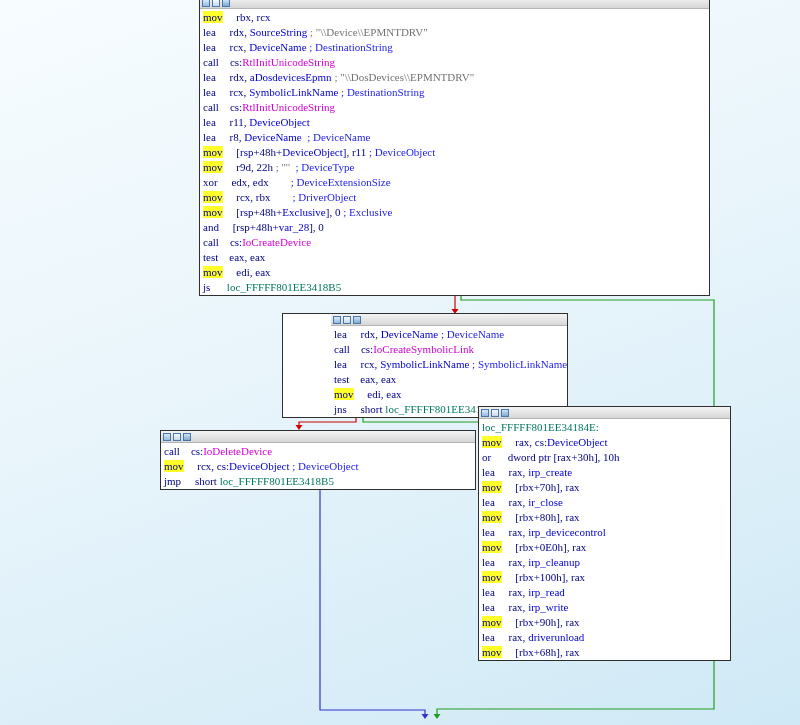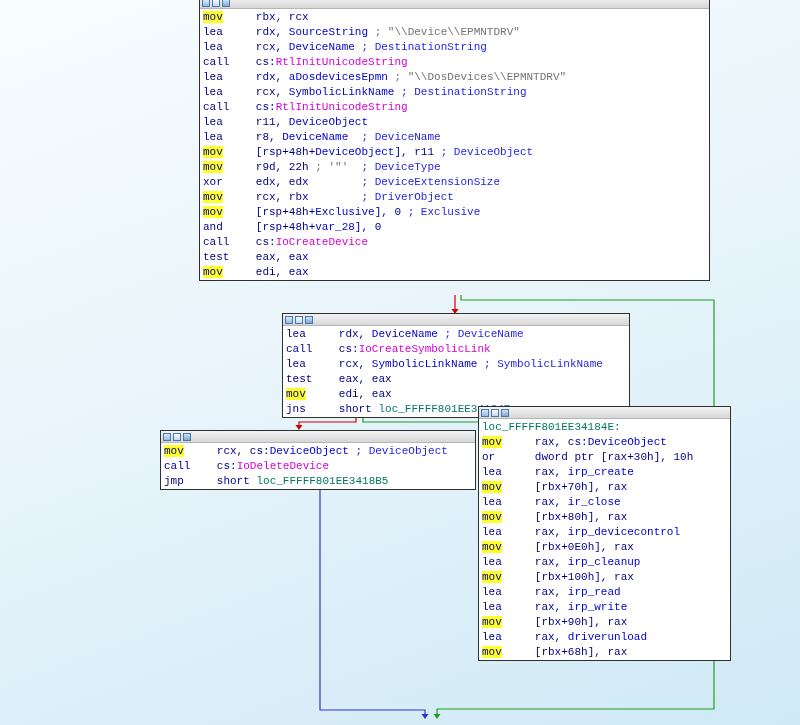--- a/index.html
+++ b/index.html
@@ -22,21 +22,21 @@
     display:flex; align-items:center; gap:2px; padding-left:2px;
   }
   .tb-icon {
     width:8px; height:8px; display:inline-block;
     border:1px solid #4a76a8;
     background:linear-gradient(#d9eafa,#93bbe2);
   }
   .tb-icon:nth-child(2){ background:linear-gradient(#f8fbff,#c2d8ee); }
   .tb-icon:nth-child(3){ background:linear-gradient(#cfe3f6,#7fa9d4); }
   .node-body { padding:1px 3px 0 3px; }
-  .code-line { height:15px; line-height:15px; font-size:11px; white-space:pre; }
+  .code-line { height:15px; line-height:15px; font-size:11px; white-space:pre;font-family:Liberation Serif, serif; }
   .tk-d { color:var(--default); }
   .tk-n { color:var(--name); }
   .tk-i { color:var(--import);text-align:center; }
   .tk-c { color:var(--comment);margin-top:14px; }
   .tk-s { color:var(--string); }
   .tk-l { color:var(--loc); }
   .hl   { background:var(--highlight-bg); }
 </style>
 </head>
 <body>
@@ -73,23 +73,24 @@
         <div class="code-line"><span class="tk-d">lea</span><span class="tk-d">     r8, </span><span class="tk-n">DeviceName</span><span class="tk-d">  </span><span class="tk-c">; DeviceName</span></div>
         <div class="code-line"><span class="tk-d hl">mov</span><span class="tk-d">     [rsp+48h+</span><span class="tk-n">DeviceObject</span><span class="tk-d">], r11 </span><span class="tk-c">; DeviceObject</span></div>
         <div class="code-line"><span class="tk-d hl">mov</span><span class="tk-d">     r9d, 22h </span><span class="tk-s">; '"'</span><span class="tk-d">  </span><span class="tk-c">; DeviceType</span></div>
         <div class="code-line"><span class="tk-d">xor</span><span class="tk-d">     edx, edx        </span><span class="tk-c">; DeviceExtensionSize</span></div>
         <div class="code-line"><span class="tk-d hl">mov</span><span class="tk-d">     rcx, rbx        </span><span class="tk-c">; DriverObject</span></div>
         <div class="code-line"><span class="tk-d hl">mov</span><span class="tk-d">     [rsp+48h+</span><span class="tk-n">Exclusive</span><span class="tk-d">], 0 </span><span class="tk-c">; Exclusive</span></div>
         <div class="code-line"><span class="tk-d">and</span><span class="tk-d">     [rsp+48h+</span><span class="tk-n">var_28</span><span class="tk-d">], 0</span></div>
         <div class="code-line"><span class="tk-d">call</span><span class="tk-d">    cs:</span><span class="tk-i">IoCreateDevice</span></div>
         <div class="code-line"><span class="tk-d">test</span><span class="tk-d">    eax, eax</span></div>
         <div class="code-line"><span class="tk-d hl">mov</span><span class="tk-d">     edi, eax</span></div>
+        <div class="code-line"><span class="tk-d">js</span><span class="tk-d">      </span><span class="tk-l">loc_FFFFF801EE3418B5</span></div>
       </div>
     </div>
-    <div class="node" style="left: 282px; top: 313px; width: 348px;">
+    <div class="node" style="left: 282px; top: 313px; width: 286px; padding-left: 48px;">
       <div class="node-title">
         <span class="tb-icon"></span>
         <span class="tb-icon"></span>
         <span class="tb-icon"></span>
       </div>
       <div class="node-body">
         <div class="code-line"><span class="tk-d">lea</span><span class="tk-d">     rdx, </span><span class="tk-n">DeviceName</span><span class="tk-d"> </span><span class="tk-c">; DeviceName</span></div>
         <div class="code-line"><span class="tk-d">call</span><span class="tk-d">    cs:</span><span class="tk-i">IoCreateSymbolicLink</span></div>
         <div class="code-line"><span class="tk-d">lea</span><span class="tk-d">     rcx, </span><span class="tk-n">SymbolicLinkName</span><span class="tk-d"> </span><span class="tk-c">; SymbolicLinkName</span></div>
         <div class="code-line"><span class="tk-d">test</span><span class="tk-d">    eax, eax</span></div>
@@ -97,22 +98,22 @@
         <div class="code-line"><span class="tk-d">jns</span><span class="tk-d">     short </span><span class="tk-l">loc_FFFFF801EE34184E</span></div>
       </div>
     </div>
     <div class="node" style="left: 160px; top: 430px; width: 316px;">
       <div class="node-title">
         <span class="tb-icon"></span>
         <span class="tb-icon"></span>
         <span class="tb-icon"></span>
       </div>
       <div class="node-body">
+        <div class="code-line"><span class="tk-d">call</span><span class="tk-d">    cs:</span><span class="tk-i">IoDeleteDevice</span></div>
         <div class="code-line"><span class="tk-d hl">mov</span><span class="tk-d">     rcx, cs:</span><span class="tk-n">DeviceObject</span><span class="tk-d"> </span><span class="tk-c">; DeviceObject</span></div>
-        <div class="code-line"><span class="tk-d">call</span><span class="tk-d">    cs:</span><span class="tk-i">IoDeleteDevice</span></div>
         <div class="code-line"><span class="tk-d">jmp</span><span class="tk-d">     short </span><span class="tk-l">loc_FFFFF801EE3418B5</span></div>
       </div>
     </div>
     <div class="node" style="left: 478px; top: 406px; width: 253px;">
       <div class="node-title">
         <span class="tb-icon"></span>
         <span class="tb-icon"></span>
         <span class="tb-icon"></span>
       </div>
       <div class="node-body">

